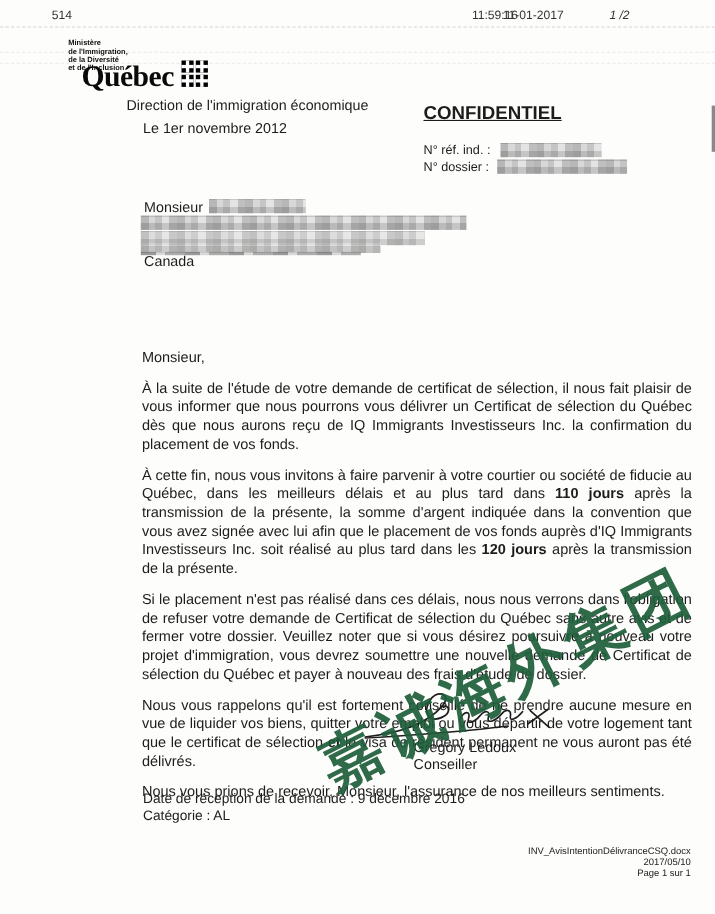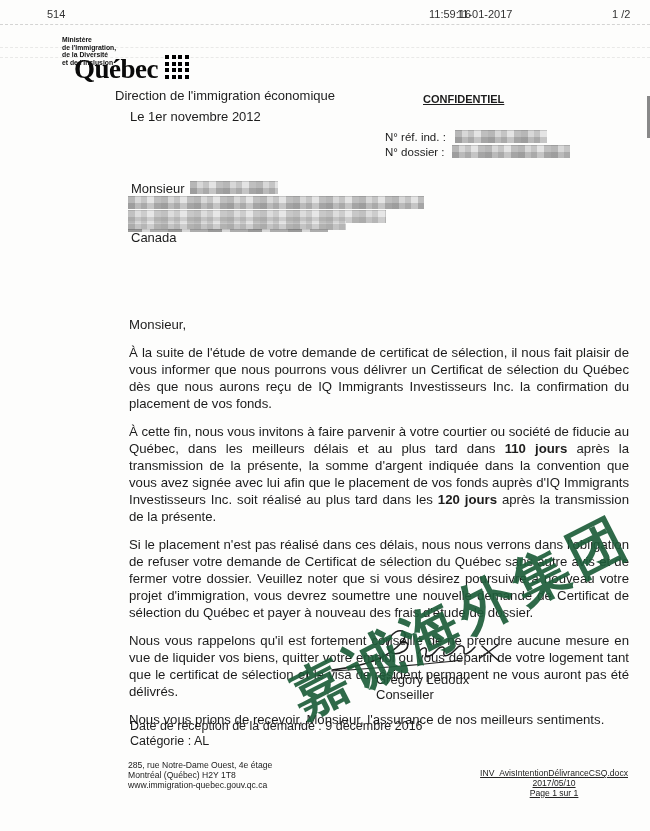--- a/index.html
+++ b/index.html
@@ -17,21 +17,21 @@
   
   .ministry{position:absolute;left:62px;top:36px;font-size:6.8px;font-weight:bold;line-height:7.6px;color:#111;letter-spacing:0;}
   .wordmark{position:absolute;left:74px;top:55px;display:flex;align-items:flex-end;gap:7px;}
   .wordmark .qc{font-family:"Liberation Serif",serif;font-weight:bold;font-size:27px;line-height:26px;letter-spacing:-0.5px;color:#0a0a0a;}
   .flaggrid{display:grid;grid-template-columns:11px 11px;grid-template-rows:11px 11px;gap:2px;margin-bottom:3px;}
   .flag{width:11px;height:11px;background:
     linear-gradient(#fff,#fff) center/100% 3px no-repeat,
     linear-gradient(#fff,#fff) center/3px 100% no-repeat,#000;}
   .direction{position:absolute;left:115px;top:88px;font-size:13px;color:#222;}
   
-  .confidentiel{position:absolute;left:385px;top:93px;font-size:11px;font-weight:bold;text-decoration:underline;margin-left:38px;}
+  .confidentiel{position:absolute;left:385px;top:93px;font-size:17px;font-weight:bold;text-decoration:underline;}
   .dateline{position:absolute;left:130px;top:109px;font-size:13px;}
   .reflabel{position:absolute;font-size:11.5px;}
   
   .redact{position:absolute;
     background-image:
       repeating-linear-gradient(0deg, rgba(60,60,60,0.18) 0 6px, rgba(255,255,255,0.05) 6px 12px),
       repeating-linear-gradient(90deg, #b3b3b3 0 7px, #d6d6d6 7px 13px, #c2c2c2 13px 19px, #e3e3e3 19px 26px, #bcbcbc 26px 33px);
   }
   .redact.light{opacity:.85;}
   .smudge{position:absolute;height:3px;background:repeating-linear-gradient(90deg,#6f6f6f 0 14px, #c9c9c9 14px 22px, #8a8a8a 22px 40px);opacity:.7;}
@@ -44,38 +44,38 @@
   .body p{margin:0 0 11px 0;}
   .body .greet{text-align:left;}
   .b{font-weight:bold;}
   
   .sig{position:absolute;left:330px;top:624px;}
   .signer{position:absolute;left:376px;top:672px;font-size:13px;line-height:15px;}
   
   .reception{position:absolute;left:130px;top:719px;font-size:12.5px;line-height:15px;}
   
   .footer-left{position:absolute;left:128px;top:760px;font-size:8.6px;line-height:10px;color:#222;}
-  .footer-right{position:absolute;right:22px;top:768px;font-size:8.6px;line-height:10px;text-align:center;color:#222;text-decoration:underline;}
+  .footer-right{position:absolute;right:22px;top:768px;font-size:8.6px;line-height:10px;text-align:right;color:#222;}
   
   .watermark{
     position:absolute;left:352px;top:636px;width:400px;height:200px;
     transform:rotate(-27deg);transform-origin:30px 170px;
     font-size:56px;font-weight:bold;letter-spacing:6px;white-space:nowrap;
     font-family:"DejaVu Sans",sans-serif;opacity:.92;pointer-events:none;
   }
 </style>
 </head>
 <body>
 
 <div class="page">
 
   <div class="fax" style="left:47px;">514</div>
   <div class="fax" style="left:392px;margin-left:37px;">11:59:16</div>
   <div class="fax" style="left:457px;">11-01-2017</div>
-  <div class="fax" style="left:612px;">1 /2</div>
+  <div class="fax" style="left:554px;font-style:italic;">1 /2</div>
 
   <div class="scanline" style="top:24px;"></div>
   <div class="scanline f2" style="top:47px;"></div>
   <div class="scanline f2" style="top:57px;"></div>
   <div class="edge-mark" style="top:96px;height:42px;"></div>
 
   <div class="ministry">
     <div>Ministère</div>
     <div>de l'Immigration,</div>
     <div>de la Diversité</div>
@@ -129,25 +129,20 @@
   <div class="signer">
     <div>Gregory Ledoux</div>
     <div>Conseiller</div>
   </div>
 
   <div class="reception">
     <div>Date de réception de la demande : 9 décembre 2016</div>
     <div>Catégorie : AL</div>
   </div>
 
-  <div class="footer-left">
-    <div>285, rue Notre-Dame Ouest, 4e étage</div>
-    <div>Montréal (Québec) H2Y 1T8</div>
-    <div>www.immigration-quebec.gouv.qc.ca</div>
-  </div>
   <div class="footer-right">
     <div>INV_AvisIntentionDélivranceCSQ.docx</div>
     <div>2017/05/10</div>
     <div>Page 1 sur 1</div>
   </div>
 
   <div class="watermark" id="wm" style="color: rgb(30, 94, 58);">嘉诚海外集团</div>
 
 </div>
 

